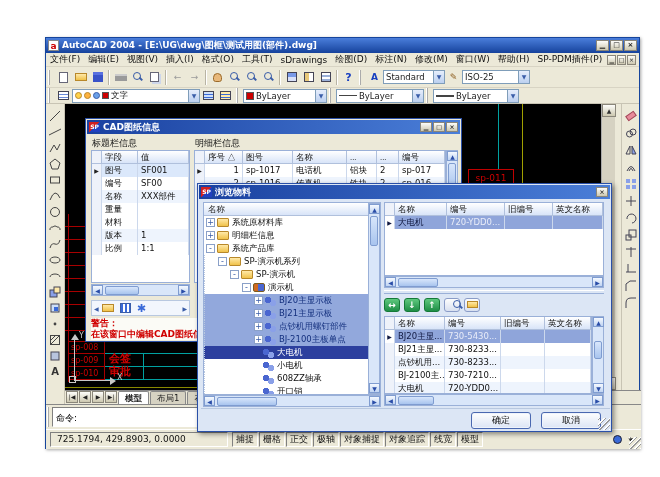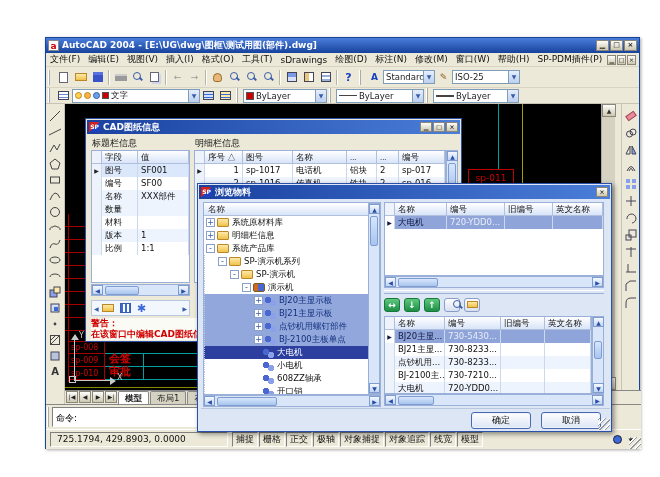--- a/index.html
+++ b/index.html
@@ -181,21 +181,21 @@
     <span class="ticon">
           <span class="shape" style="width:10px;height:10px;background:linear-gradient(90deg,#e8c87a 50%,#fff 50%);border:1px solid #445;"></span>
         </span>
     <span class="ticon">
           <span class="shape" style="width:10px;height:10px;background:repeating-linear-gradient(#fff 0 2px,#9ab0d8 2px 4px);border:1px solid #445;"></span>
         </span>
     <span class="sep"></span>
     <span class="ticon" style="color:#1a41c0;font-weight:bold;font-size:11px;">?</span>
     <span class="grip"></span>
     <span class="ticon" style="color:#1a41c0;font-weight:bold;">A</span>
-    <div class="combo" style="width:52px;">
+    <div class="combo" style="width:62px;">
       <span class="cval">Standard</span>
       <span class="carr">▼</span>
     </div>
     <span class="ticon" style="color:#8a5a1a;">✎</span>
     <div class="combo" style="width:68px;justify-content:flex-end;">
       <span class="cval">ISO-25</span>
       <span class="carr">▼</span>
     </div>
   </div>
 
@@ -502,23 +502,23 @@
     <div class="grow">
           <span class="gcell ind"></span>
           <span class="gcell" style="width:36px;">编号</span>
           <span class="gcell" style="flex:1;">SF00</span>
         </div>
     <div class="grow alt">
           <span class="gcell ind"></span>
           <span class="gcell" style="width:36px;">名称</span>
           <span class="gcell" style="flex:1;">XXX部件</span>
         </div>
-    <div class="grow alt">
+    <div class="grow">
           <span class="gcell ind"></span>
-          <span class="gcell" style="width:36px;">数量</span>
+          <span class="gcell" style="width:36px;">重量</span>
           <span class="gcell" style="flex:1;"></span>
         </div>
     <div class="grow">
           <span class="gcell ind"></span>
           <span class="gcell" style="width:36px;">材料</span>
           <span class="gcell" style="flex:1;"></span>
         </div>
     <div class="grow alt">
           <span class="gcell ind"></span>
           <span class="gcell" style="width:36px;">版本</span>

